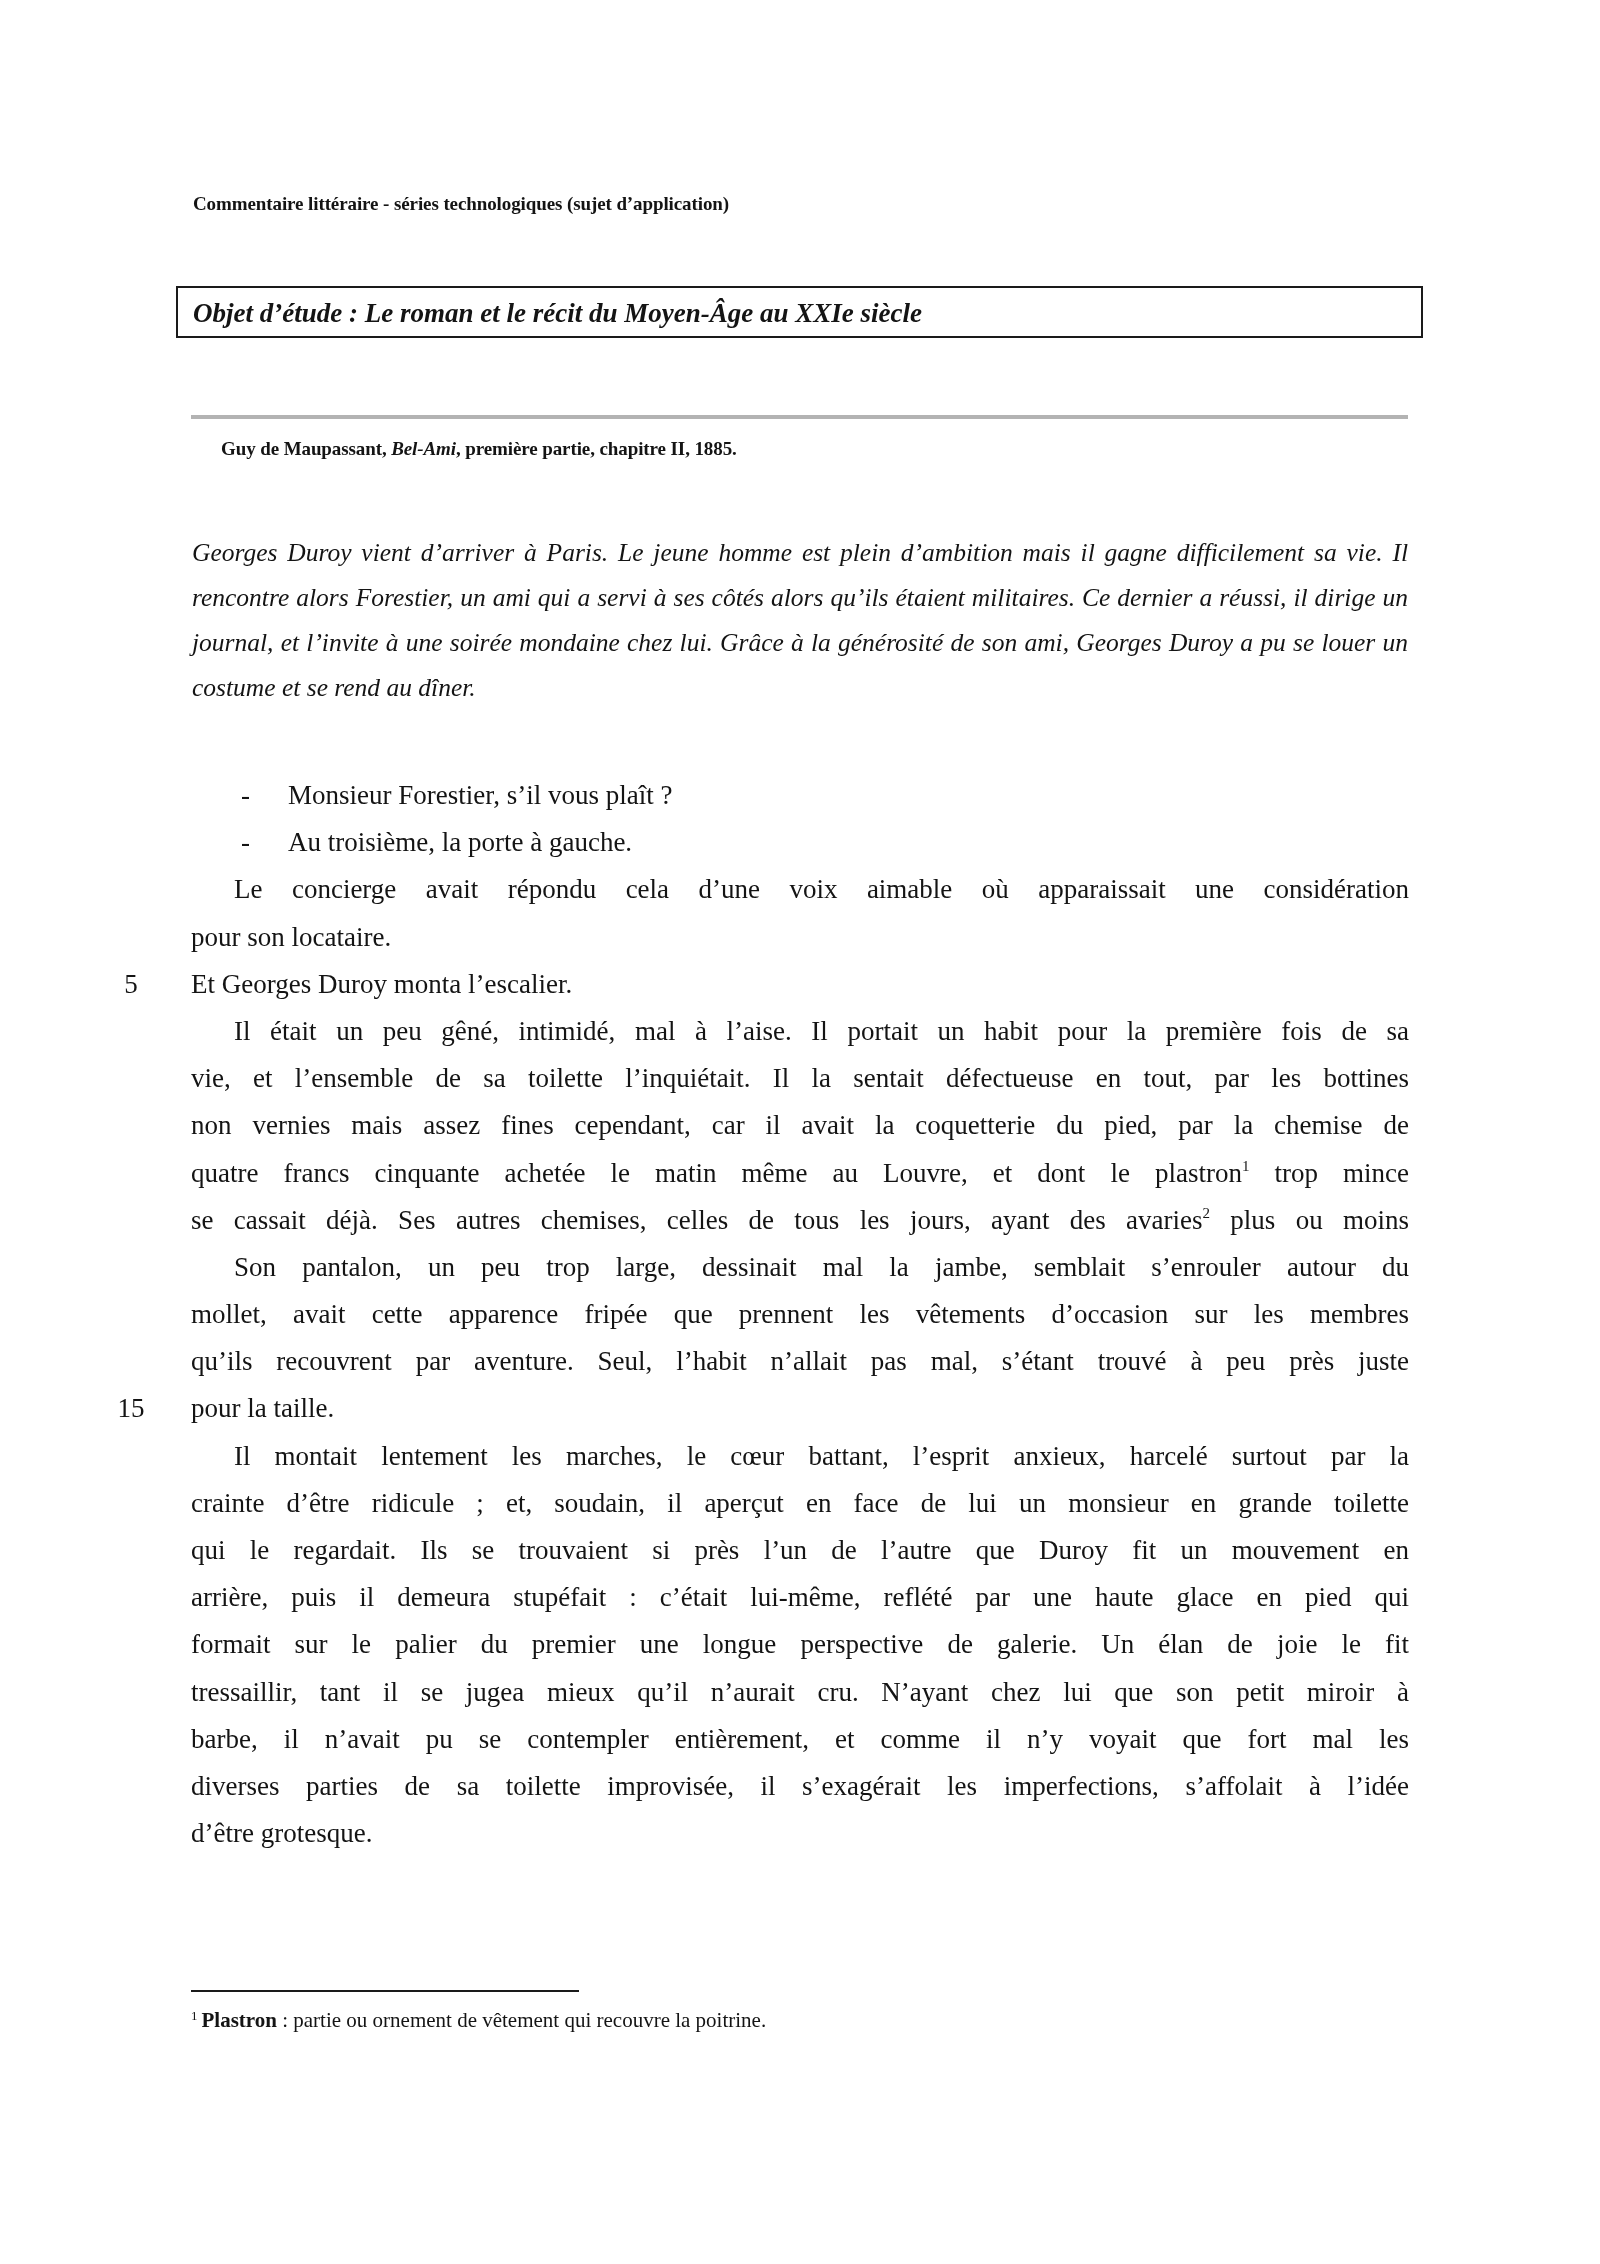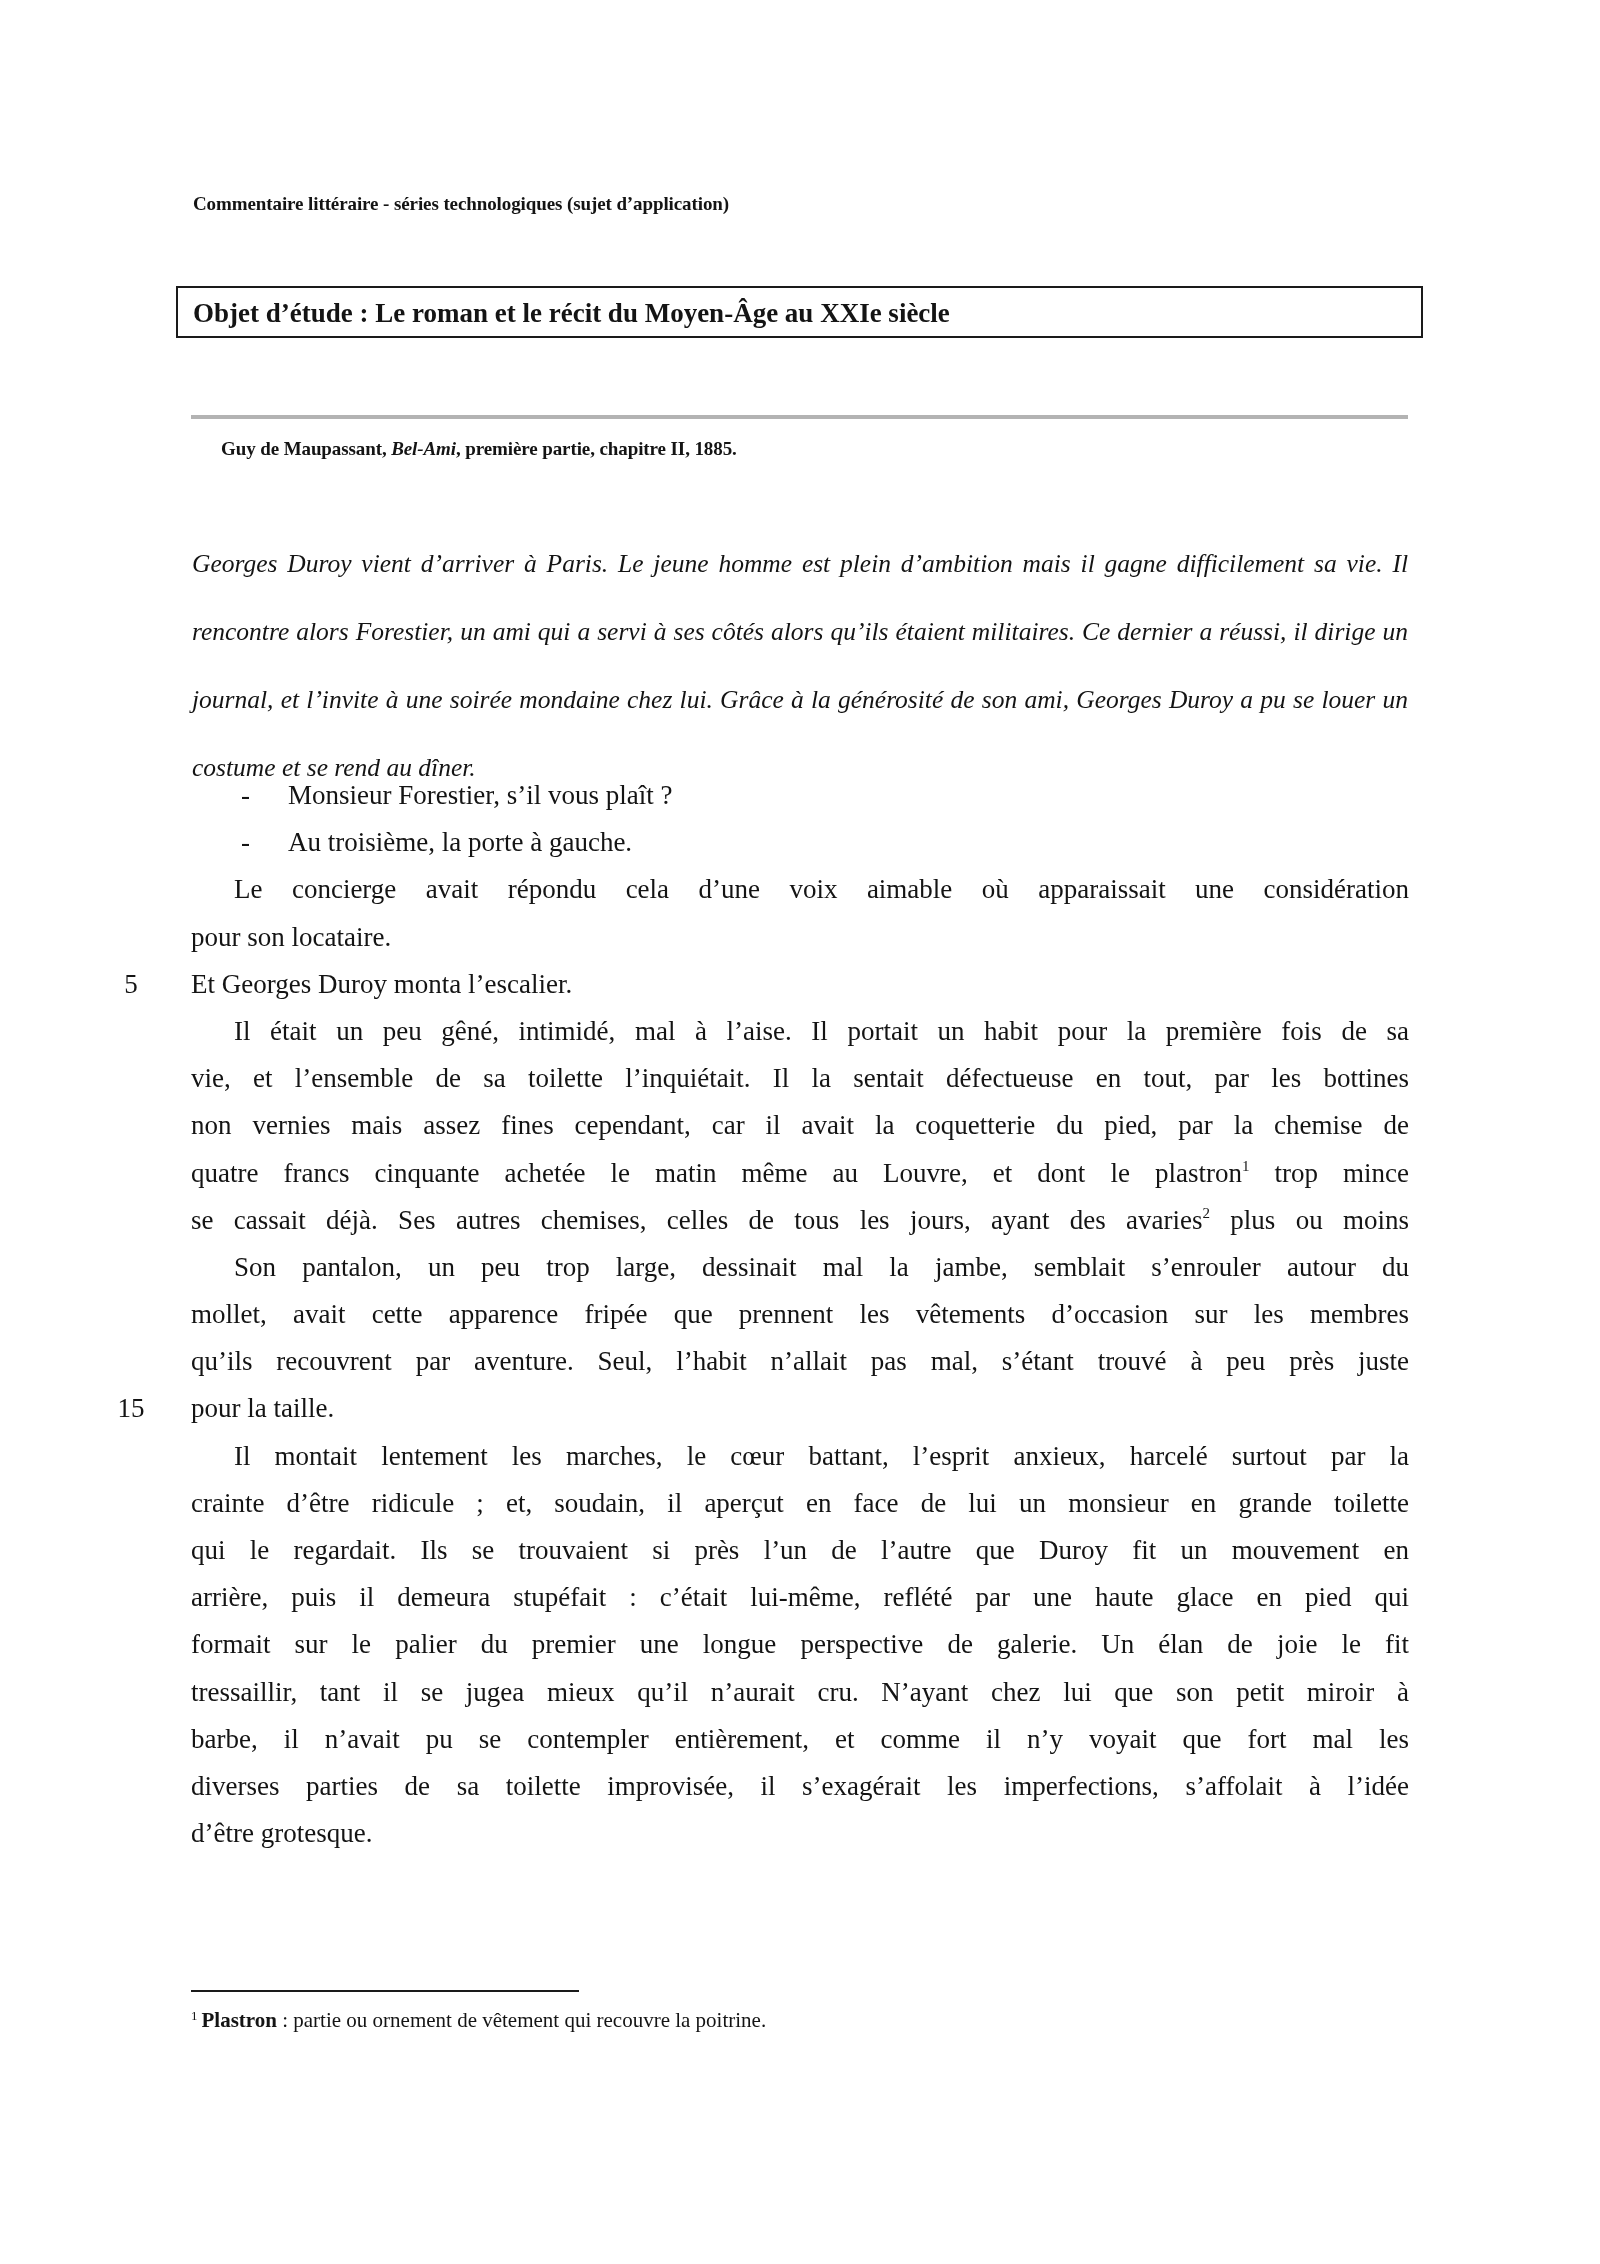--- a/index.html
+++ b/index.html
@@ -2,25 +2,25 @@
 <html><head>
 <meta charset="utf-8">
 <style>
   html, body { margin: 0; padding: 0; background: #ffffff; }
   body { width: 1600px; height: 2264px; position: relative; overflow: hidden;
          font-family: "Liberation Serif", "DejaVu Serif", serif; color: #141414; }
   .abs { position: absolute; }
   .heading { left: 193px; font-weight: bold; font-size: 19px; white-space: nowrap; letter-spacing: -0.1px; }
   #h-title { top: 193px; }
   .objet-box { left: 176px; top: 286px; width: 1247px; height: 52px; border: 2px solid #1a1a1a; box-sizing: border-box; }
-  #h-objet { left: 15px; top: 10px; font-weight: bold; font-size: 27px; white-space: nowrap; position: absolute; }
+  #h-objet { left: 15px; top: 10px; font-weight: bold; font-size: 27px; white-space: nowrap; position: absolute; font-style: italic; }
   .divider { left: 191px; top: 415px; width: 1217px; height: 4px; background: #b3b3b3; }
   #h-source { top: 438px; margin-left: 28px; }
   #h-source i { font-style: italic; }
-  .intro { left: 192px; top: 530px; width: 1216px; font-style: italic; font-size: 25.5px; line-height: 68px; text-align: justify; }
+  .intro { left: 192px; top: 530px; width: 1216px; font-style: italic; font-size: 25.5px; line-height: 45px; text-align: justify; }
   .text { left: 191px; top: 772px; width: 1218px; font-size: 27px; line-height: 47.2px; }
   .line { height: 47.2px; white-space: nowrap; position: relative; }
   .line.j { text-align: justify; text-align-last: justify; white-space: normal; overflow: hidden; }
   .line.ind { padding-left: 43px; }
   .dash { position: absolute; left: 50px; }
   .dlg { padding-left: 97px; }
   .lnum { position: absolute; left: -75px; width: 30px; text-align: center; }
   sup { font-size: 15px; line-height: 0; vertical-align: 11px; }
   .fn-sep { left: 191px; top: 1990px; width: 388px; height: 2px; background: #1a1a1a; }
   .footnotes { left: 191px; top: 2007px; font-size: 21px; line-height: 26px; }

